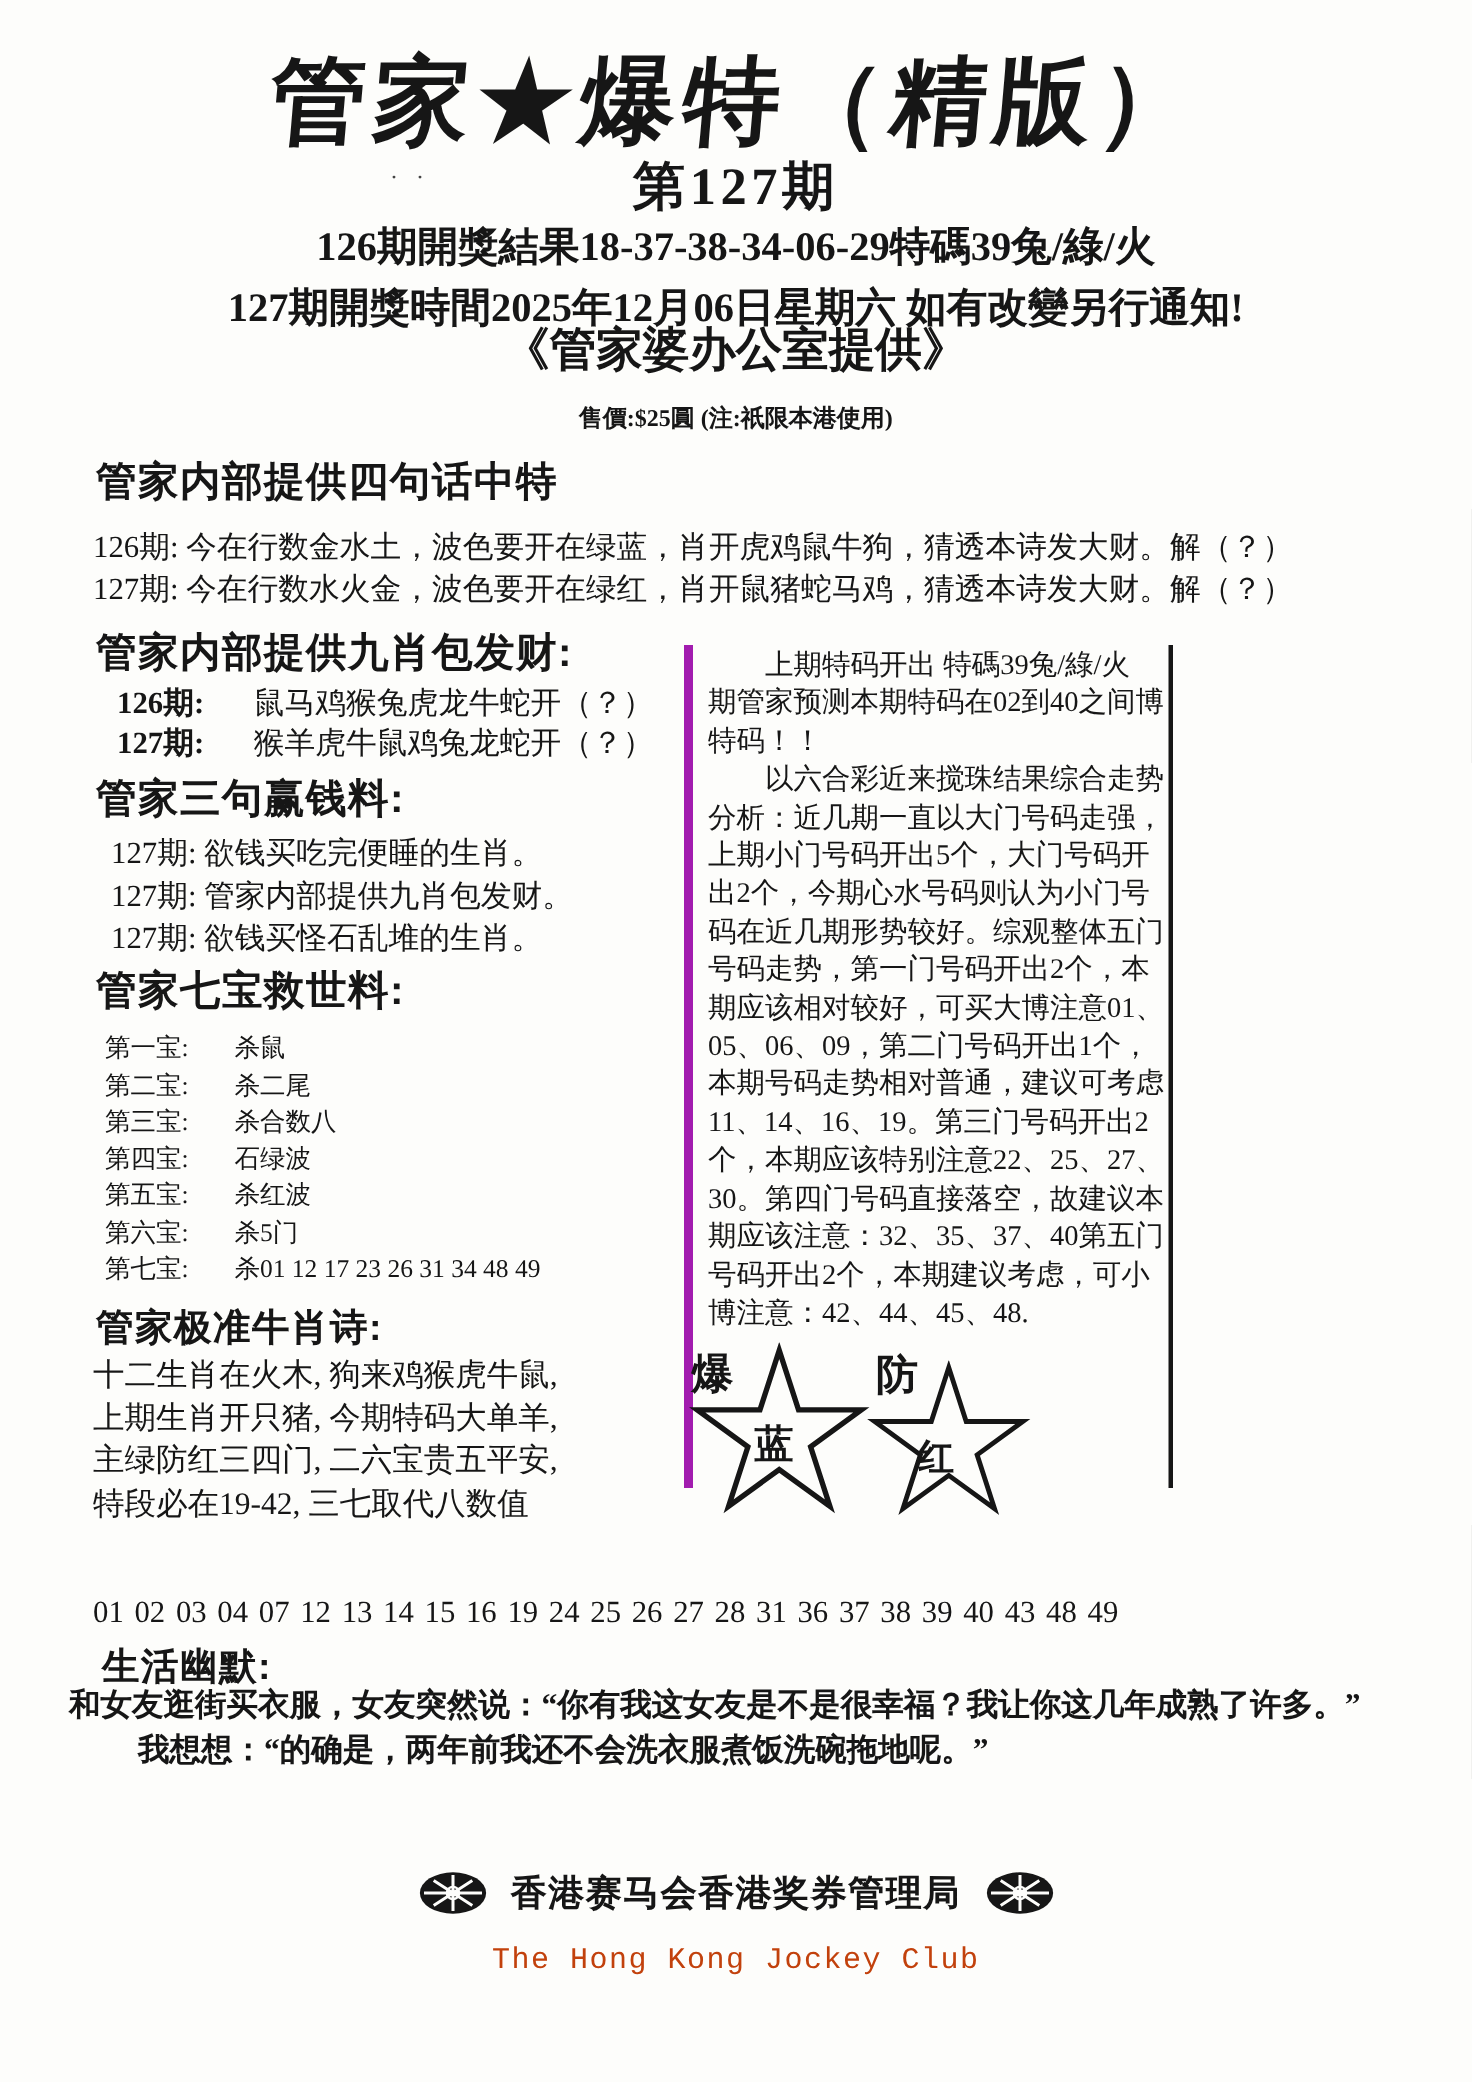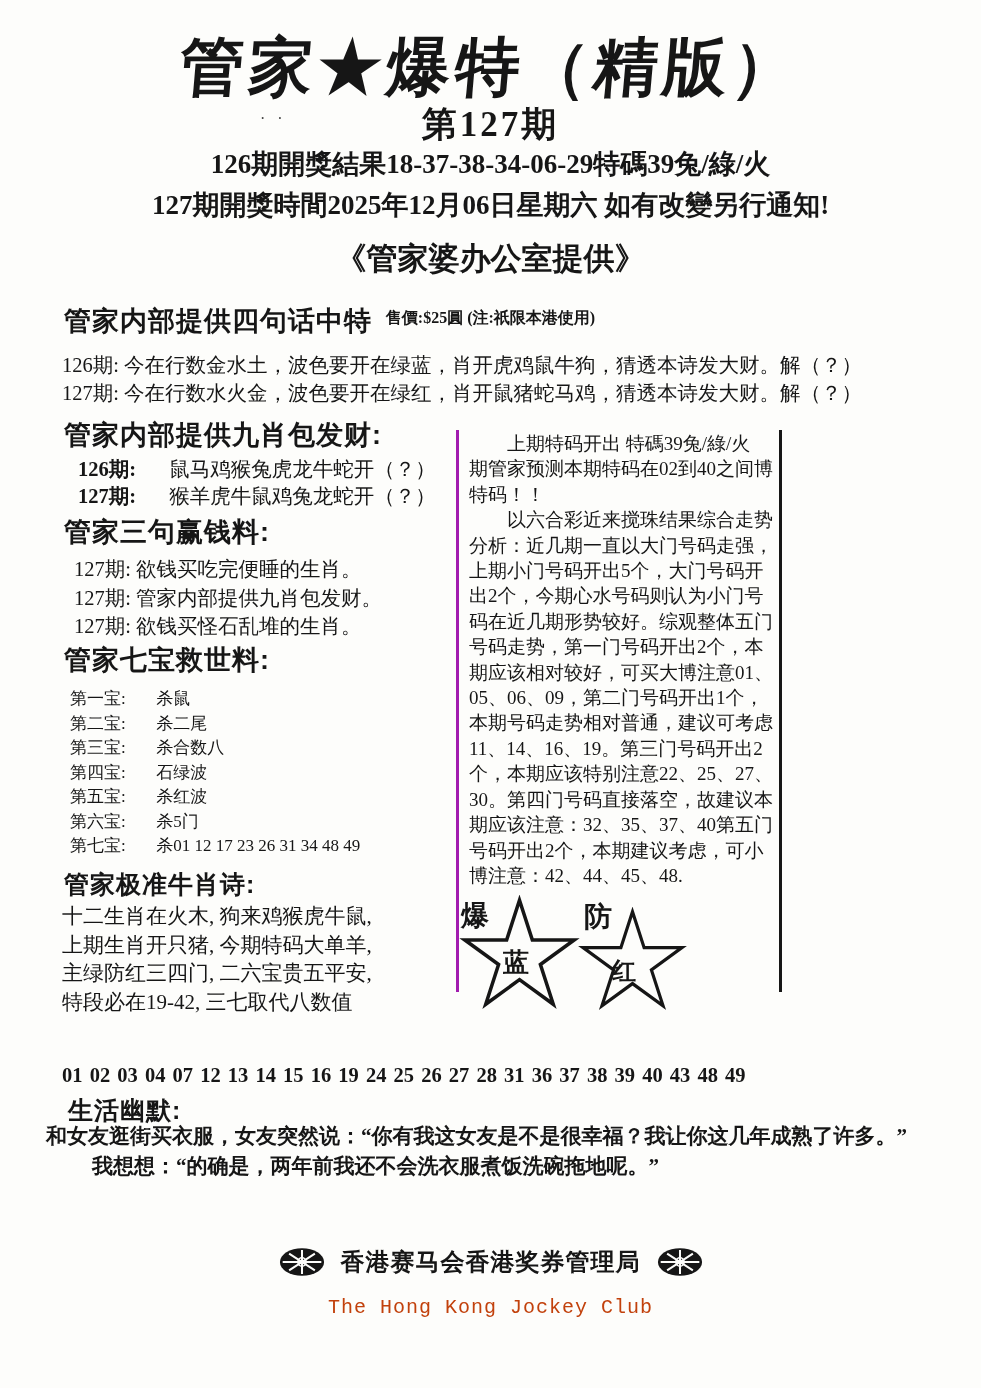--- a/index.html
+++ b/index.html
@@ -7,54 +7,54 @@
         color:#161616;font-family:"Liberation Serif","DejaVu Serif",serif;overflow:hidden;}
   .abs{position:absolute;}
   .center{position:absolute;left:0;right:0;text-align:center;}
   .h-sans{font-family:"Liberation Sans","DejaVu Sans",sans-serif;font-weight:bold;}
 
   .title{top:24px;font-size:64px;font-weight:900;letter-spacing:5px;transform:skewX(-5deg);white-space:nowrap;}
   .artifact{left:260px;top:110px;font-size:16px;letter-spacing:4px;color:#444;}
   .issue{top:101px;font-size:35px;font-weight:bold;letter-spacing:3px;}
   .result-line{top:146px;font-size:27px;font-weight:bold;}
   .time-line{top:187px;font-size:27px;font-weight:bold;}
-  .provider{top:238px;font-size:31px;font-weight:bold;}
-  .price{top:269px;font-size:16px;font-weight:bold;margin-top:39px;}
+  .provider{top:212px;font-size:31px;font-weight:bold;}
+  .price{top:269px;font-size:16px;font-weight:bold;}
 
   .sec-heading{position:absolute;left:64px;font-size:27px;letter-spacing:1px;}
   #s1-h{top:303px;}
   #s1-rows{left:62px;top:351px;font-size:20.5px;line-height:28px;white-space:nowrap;}
   #s2-h{top:417px;}
   #s2-rows{left:78px;top:456px;font-size:20.5px;line-height:26.5px;white-space:nowrap;}
   #s2-rows .row-label{display:inline-block;width:86px;font-weight:bold;}
   #s3-h{top:514px;}
   #s3-rows{left:74px;top:555px;font-size:20.5px;line-height:28.5px;white-space:nowrap;}
   #s4-h{top:642px;}
   #s4-rows{left:70px;top:687px;font-size:17px;line-height:24.5px;white-space:nowrap;}
   #s4-rows .row-label{display:inline-block;width:82px;}
   #s5-h{top:868px;font-size:25px;}
   #s5-lines{left:62px;top:902px;font-size:21px;line-height:28.5px;white-space:nowrap;}
 
   .analysis-box{position:absolute;left:456px;top:430px;width:326px;height:562px;
-                border-left:3px solid #a21caf;border-right:3px solid #161616;box-sizing:border-box;}
+                border-left:6px solid #a21caf;border-right:3px solid #161616;box-sizing:border-box;}
   .analysis-text{padding:1px 2px 0 10px;font-size:19px;line-height:25.4px;}
   .analysis-line{white-space:pre;}
 
   .star-svg{position:absolute;}
   #star-blue{left:455px;top:895px;width:129px;height:115px;}
   #star-red{left:574px;top:907px;width:117px;height:104px;}
   .star-outer-label{position:absolute;font-size:28px;font-weight:bold;z-index:3;}
   #label-bao{left:461px;top:897px;}
   #label-fang{left:584px;top:898px;}
   .star-inner-label{position:absolute;font-weight:bold;z-index:3;}
   #label-lan{left:503px;top:945px;font-size:26px;}
   #label-hong{left:612px;top:955px;font-size:24px;}
 
   #rec-h{top:1030px;font-size:26px;}
-  #rec-nums{left:62px;top:1064px;font-size:20.5px;font-weight:700;word-spacing:2px;white-space:nowrap;}
+  #rec-nums{left:62px;top:1064px;font-size:20.5px;font-weight:400;word-spacing:2px;white-space:nowrap;}
   #humor-h{top:1094px;left:68px;font-size:25px;}
   #joke1{left:46px;top:1122px;font-size:21px;font-weight:bold;white-space:nowrap;}
   #joke2{left:92px;top:1152px;font-size:21px;font-weight:bold;white-space:nowrap;}
 
   .footer-row{position:absolute;left:0;right:0;top:1246px;display:flex;justify-content:center;align-items:center;gap:16px;}
   .org{font-size:24px;letter-spacing:1px;}
   .emblem{width:46px;height:30px;}
   .club{top:1296px;font-family:"Liberation Mono","DejaVu Sans Mono",monospace;font-size:20px;letter-spacing:1px;color:#c2410c;}
 </style>
 </head>

